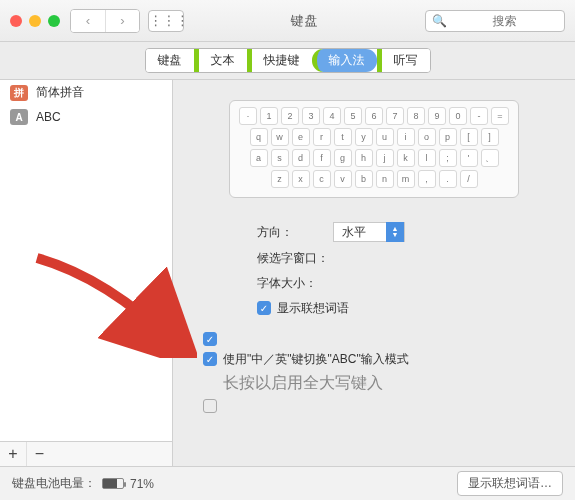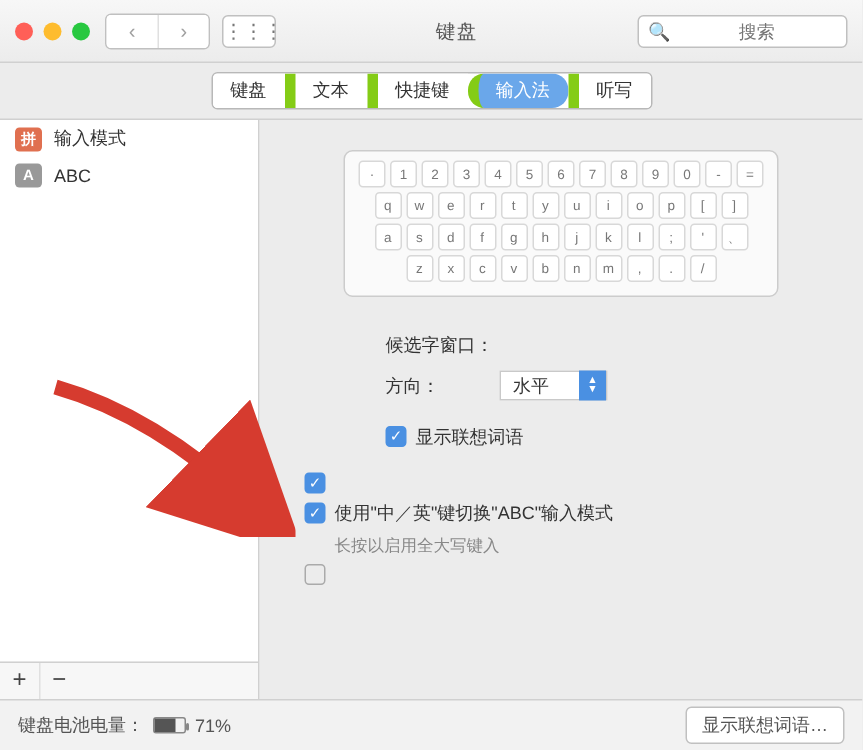--- a/index.html
+++ b/index.html
@@ -17,21 +17,21 @@
 .grid-btn { width: 36px; height: 22px; border: 1px solid #c0c0c0; border-radius: 4px; background: #fff; margin-left: 8px; color: #777; }
 .title { flex: 1; text-align: center; color: #555; font-size: 13px; letter-spacing: 1px; }
 .search { width: 140px; height: 22px; border: 1px solid #c0c0c0; border-radius: 4px; background: #fff; display: flex; align-items: center; padding: 0 6px; color: #999; }
 .search input { border: none; outline: none; width: 100%; font-size: 12px; background: transparent; text-align: center; }
 .search .mag { margin-right: 4px; font-size: 12px; }
 
 
 .tabs-row { display: flex; justify-content: center; padding: 6px 0; border-bottom: 1px solid #d0d0d0; }
 .tabs { display: flex; border: 1px solid #b8b8b8; border-radius: 4px; overflow: hidden; background: #fff; }
 .tabs button { padding: 3px 12px; border: none; background: #fff; font-size: 12px; color: #333; cursor: pointer; }
-.tabs button + button { border-left: 7px solid #84cc16; }
+.tabs button + button { border-left: 5px solid #84cc16; }
 .tabs button.active { background: #6aa7ea; color: #fff; border-radius: 11px; }
 
 
 .main { flex: 1; display: flex; padding: 0; }
 .sidebar { width: 173px; border-right: 1px solid #d0d0d0; display: flex; flex-direction: column; background: #fff; }
 .srclist { flex: 1; }
 .src-item { display: flex; align-items: center; gap: 8px; padding: 4px 10px; font-size: 12px; }
 .src-item.selected { background: #fff; }
 .badge { width: 18px; height: 16px; border-radius: 3px; color: #fff; font-size: 10px; display: flex; align-items: center; justify-content: center; font-weight: bold; }
 .badge.py { background: #e07050; }
@@ -48,21 +48,21 @@
 .form-block { padding-left: 62px; }
 .form-row { display: flex; align-items: center; margin-bottom: 8px; }
 .form-row label { width: 76px; font-size: 12px; color: #333; }
 .select { display: flex; align-items: center; background: #fff; border: 1px solid #c9c9c9; height: 20px; font-size: 12px; }
 .select .val { padding: 0 8px; min-width: 52px; }
 .select .arrow { background: #4a90e2; color: #fff; width: 18px; height: 20px; display: flex; flex-direction: column; align-items: center; justify-content: center; font-size: 7px; line-height: 6px; }
 .chk-row { display: flex; align-items: flex-start; gap: 6px; margin-bottom: 5px; font-size: 12px; }
 .chk { width: 14px; height: 14px; border: 1px solid #aaa; border-radius: 3px; display: flex; align-items: center; justify-content: center; flex-shrink: 0; margin-top: 1px; }
 .chk.on { background: #4a90e2; border-color: #4a90e2; color: #fff; font-size: 10px; }
 .chk-block { padding-left: 8px; margin-top: 14px; }
-.hint { color: #888; font-size: 11px; margin-left: 20px; margin-bottom: 4px; }
+.hint { color: #888; font-size: 16px; margin-left: 20px; margin-bottom: 4px; }
 
 
 .footer { height: 34px; border-top: 1px solid #d0d0d0; display: flex; align-items: center; padding: 0 12px; background: #f2f2f2; font-size: 12px; color: #555; }
 .batt { display: flex; align-items: center; gap: 6px; }
 .batt-icon { width: 22px; height: 11px; border: 1px solid #888; border-radius: 2px; position: relative; }
 .batt-icon::after { content: ''; position: absolute; right: -3px; top: 3px; width: 2px; height: 5px; background: #888; border-radius: 1px; }
 .batt-fill { background: #555; height: 100%; }
 .footer-spacer { flex: 1; }
 .footer-btn { border: 1px solid #c0c0c0; background: #fff; border-radius: 4px; padding: 3px 10px; font-size: 12px; color: #555; cursor: pointer; }
 
@@ -101,21 +101,21 @@
         <button class="active">输入法</button>
         <button>听写</button>
       </div>
   </div>
 
   <div class="main">
     <div class="sidebar">
       <div class="srclist" id="srclist">
           <div class="src-item selected">
             <div class="badge py">拼</div>
-            <span>输入模式</span>
+            <span>简体拼音</span>
           </div>
           <div class="src-item">
             <div class="badge abc">A</div>
             <span>ABC</span>
           </div>
         </div>
       <div class="addrm">
         <button>+</button>
         <button>−</button>
       </div>
@@ -186,30 +186,31 @@
             <div class="key">n</div>
             <div class="key">m</div>
             <div class="key">,</div>
             <div class="key">.</div>
             <div class="key">/</div>
           </div>
         </div>
 
       <div class="form-block">
         <div class="form-row">
-            <span>候选字窗口：</span>
-          </div>
-        <div class="form-row">
           <label>方向：</label>
           <div class="select">
             <span class="val">水平</span>
             <span class="arrow">▲<br>▼</span>
           </div>
         </div>
         <div class="form-row">
+            <span>候选字窗口：</span>
+          </div>
+        <div class="form-row">
+          <label>字体大小：</label>
         </div>
         <div class="chk-row">
           <div class="chk on">✓</div>
           <span>显示联想词语</span>
         </div>
       </div>
 
       <div class="chk-block">
         <div class="chk-row">
           <div class="chk on">✓</div>

